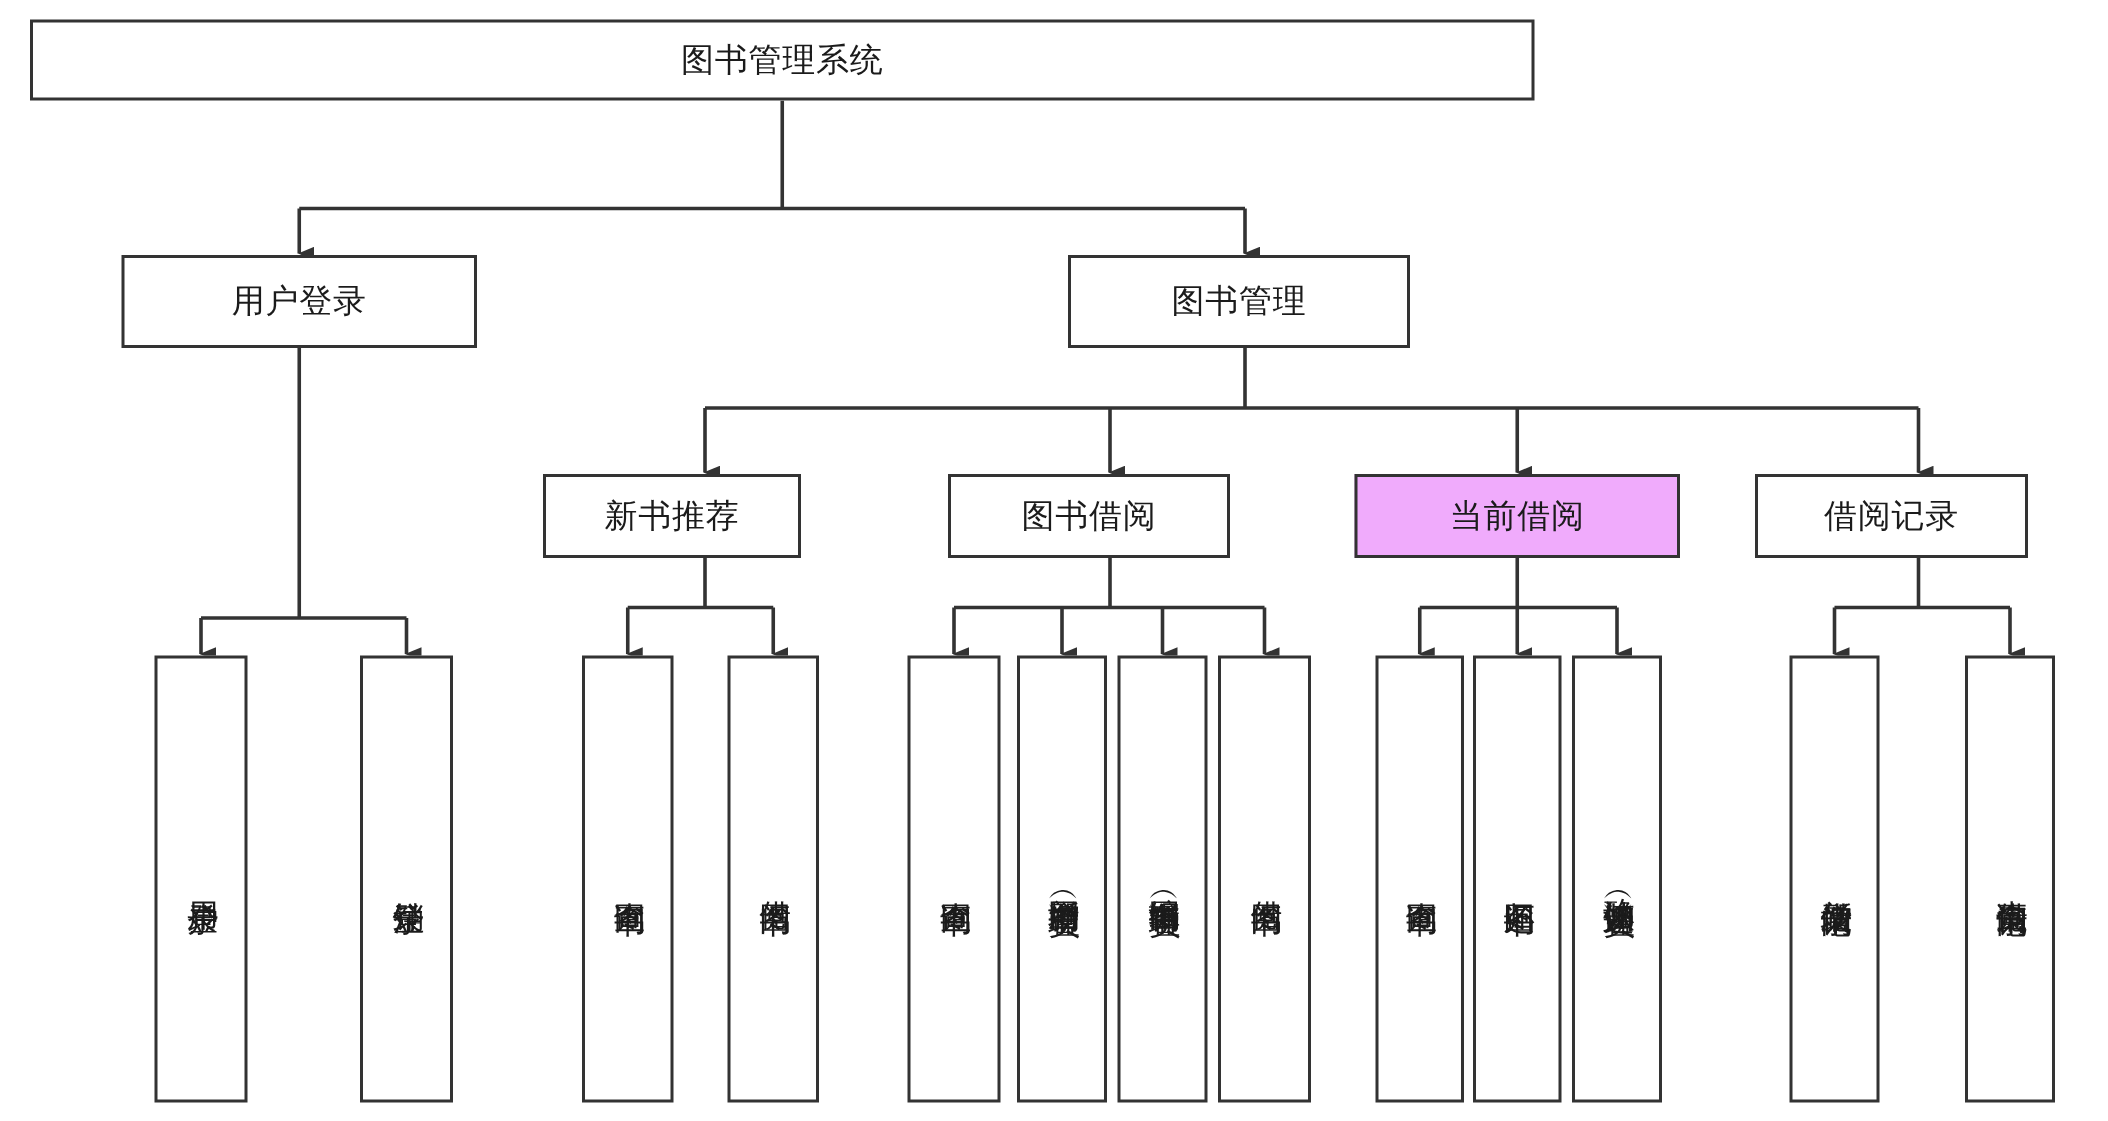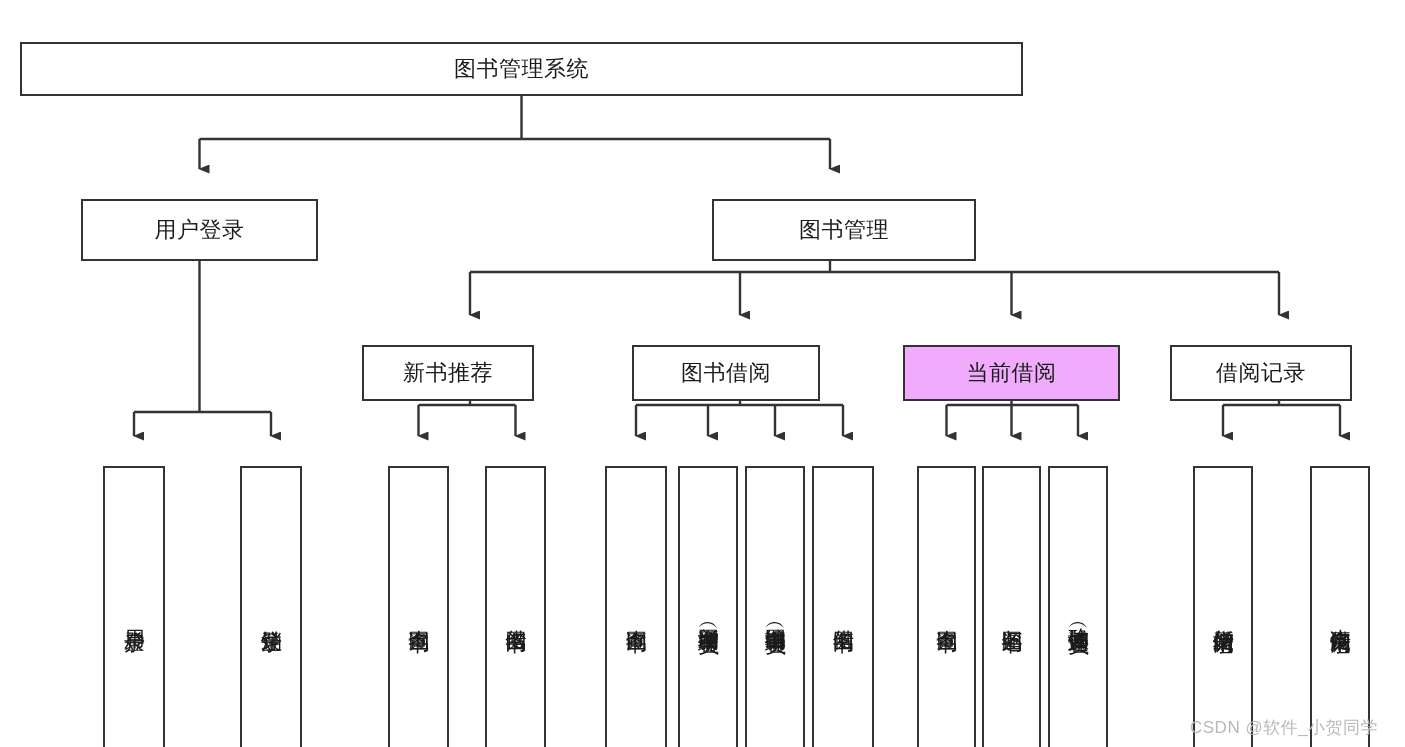--- a/index.html
+++ b/index.html
@@ -29,21 +29,20 @@
   }
   .node-box {
     position: absolute;
     box-sizing: border-box;
     background: #ffffff;
     border: 2px solid #333333;
     display: flex;
     align-items: center;
     justify-content: center;
     overflow: hidden;
-    margin-top: 29px;
   }
   .node-label-h {
     font-size: 22px;
     color: #1b1b1b;
     line-height: 1.2;
     white-space: nowrap;
     letter-spacing: 0.5px;
   }
   .node-label-v {
     writing-mode: vertical-rl;
@@ -112,21 +111,21 @@
       </g>
   </svg>
 
   <div id="node-layer">
       <div class="node-box" style="left: 20px; top: 13px; width: 1003px; height: 54px; border-color: rgb(51, 51, 51); background: rgb(255, 255, 255);">
         <span class="node-label-h" style="color: rgb(27, 27, 27);">图书管理系统</span>
       </div>
       <div class="node-box" style="left: 81px; top: 170px; width: 237px; height: 62px; border-color: rgb(51, 51, 51); background: rgb(255, 255, 255);">
         <span class="node-label-h" style="color: rgb(27, 27, 27);">用户登录</span>
       </div>
-      <div class="node-box" style="left: 712px; top: 170px; width: 264px; height: 62px; border-color: rgb(51, 51, 51); background: rgb(255, 255, 255);">
+      <div class="node-box" style="left: 712px; top: 170px; width: 228px; height: 62px; border-color: rgb(51, 51, 51); background: rgb(255, 255, 255);">
         <span class="node-label-h" style="color: rgb(27, 27, 27);">图书管理</span>
       </div>
       <div class="node-box" style="left: 362px; top: 316px; width: 172px; height: 56px; border-color: rgb(51, 51, 51); background: rgb(255, 255, 255);">
         <span class="node-label-h" style="color: rgb(27, 27, 27);">新书推荐</span>
       </div>
       <div class="node-box" style="left: 632px; top: 316px; width: 188px; height: 56px; border-color: rgb(51, 51, 51); background: rgb(255, 255, 255);">
         <span class="node-label-h" style="color: rgb(27, 27, 27);">图书借阅</span>
       </div>
       <div class="node-box" style="left: 903px; top: 316px; width: 217px; height: 56px; border-color: rgb(51, 51, 51); background: #f0abfc;">
         <span class="node-label-h" style="color: rgb(27, 27, 27);">当前借阅</span>
@@ -168,15 +167,14 @@
         <span class="node-label-v" style="color: rgb(27, 27, 27);">确认归还（管理员）</span>
       </div>
       <div class="node-box" style="left: 1193px; top: 437px; width: 60px; height: 298px; border-color: rgb(51, 51, 51); background: rgb(255, 255, 255);">
         <span class="node-label-v" style="color: rgb(27, 27, 27);">新增借阅记录</span>
       </div>
       <div class="node-box" style="left: 1310px; top: 437px; width: 60px; height: 298px; border-color: rgb(51, 51, 51); background: rgb(255, 255, 255);">
         <span class="node-label-v" style="color: rgb(27, 27, 27);">查询借阅记录</span>
       </div>
     </div>
 
-  <div class="watermark" style="left: 1190px; top: 716px; color: rgb(185, 185, 185);">CSDN @软件_小贺同学</div>
 
 </div>
 
 </body></html>

